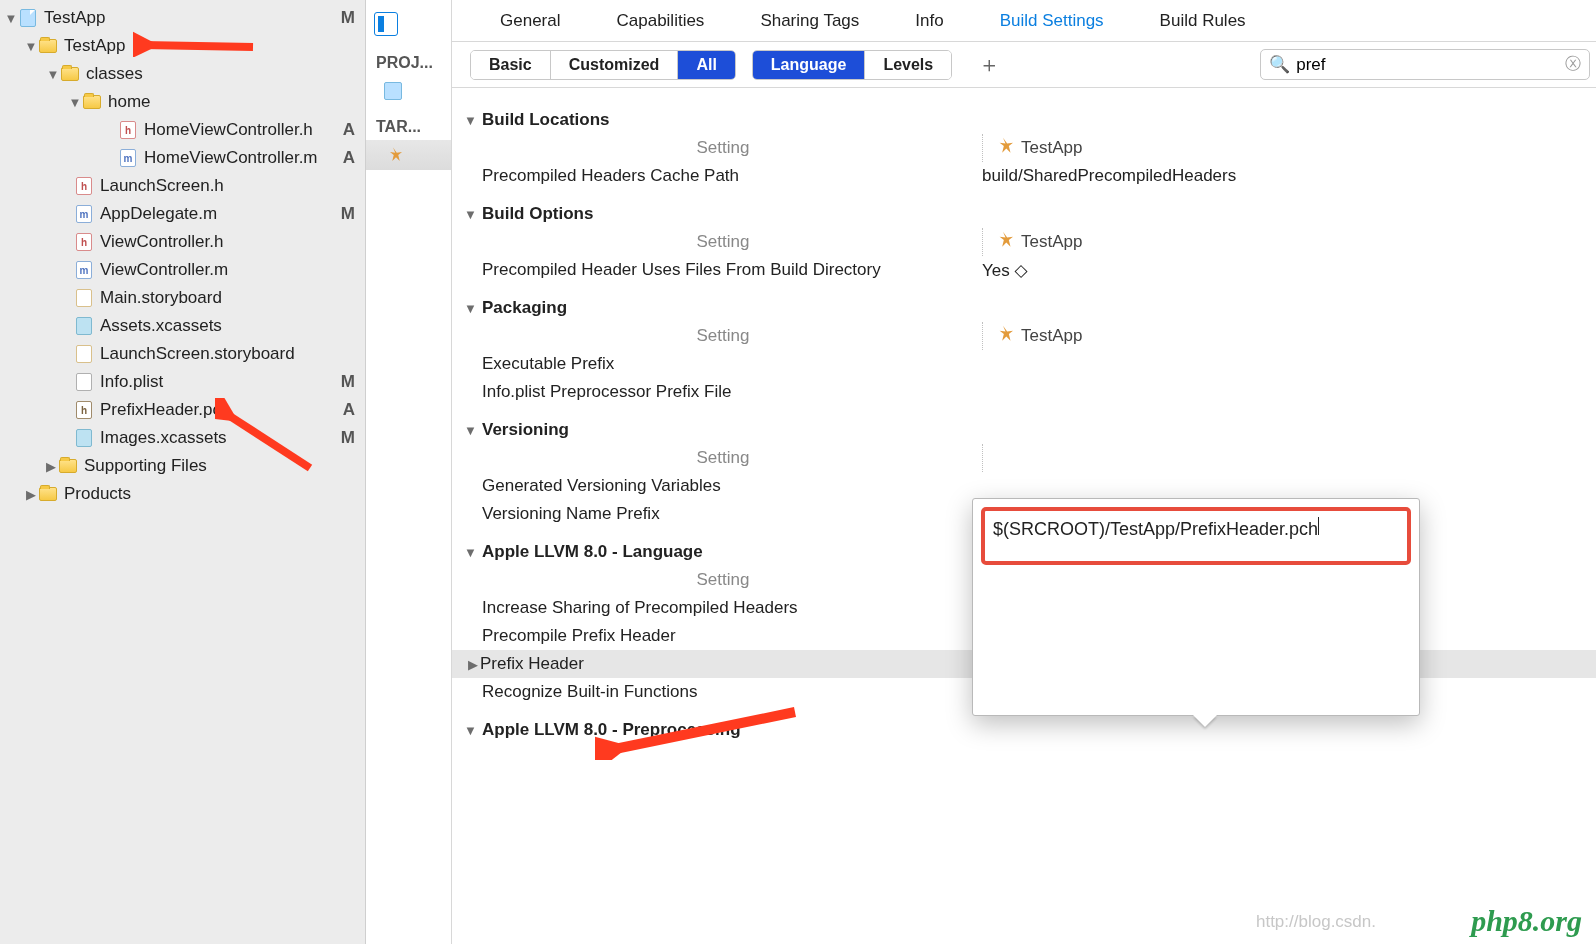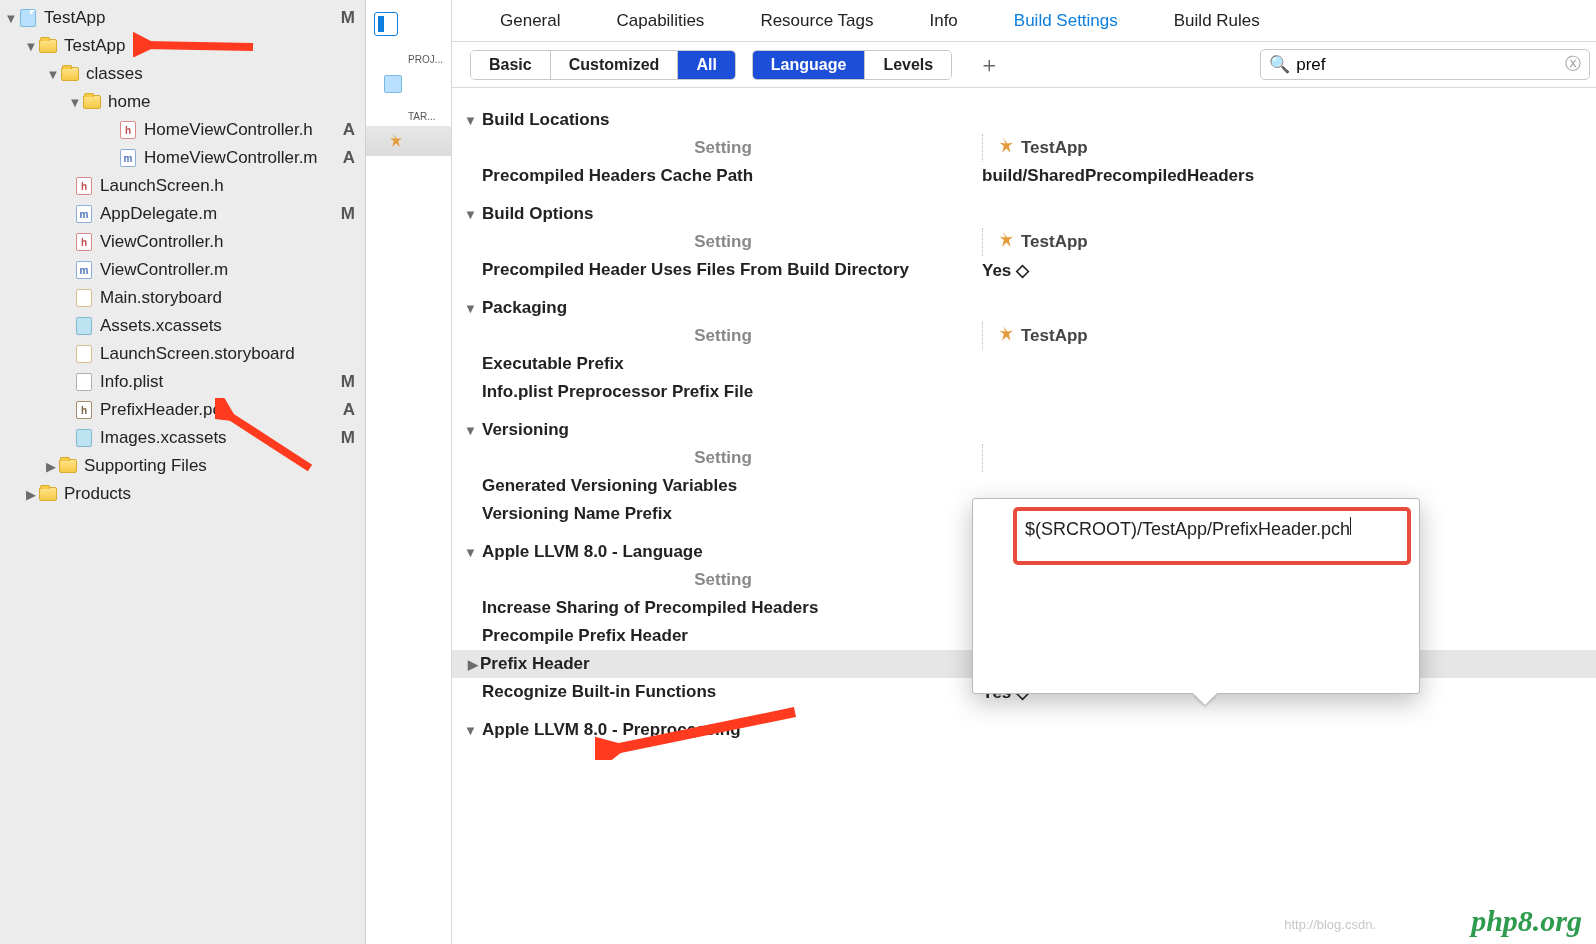--- a/index.html
+++ b/index.html
@@ -80,23 +80,22 @@
   .tree-label { white-space: nowrap; }
 
   
   .proj-col {
     width: 86px;
     border-right: 1px solid #d8d8d8;
     background: #fff;
     padding-top:12px;
   }
   .proj-col .hdr {
-    font-size:10px; color:#555; font-weight:400;
+    font-size:16px; color:#555; font-weight:700;
     padding:10px 8px 4px 10px;
-    margin-left:32px;
   }
   .proj-col .ptitem {
     display:flex; align-items:center; height:30px;
     padding-left:18px; margin-bottom:2px;
   }
   .proj-col .ptitem.sel {
     background: linear-gradient(#e7e7e7,#dcdcdc);
   }
   .outline-icon {
     width: 24px; height: 24px; border:1px solid #0b7fe0;
@@ -147,21 +146,21 @@
 
   .settings-scroll { flex:1; overflow:auto; padding:8px 0 60px 0;}
   .section { margin:10px 0 4px 0; }
   .section-hdr {
     display:flex; align-items:center; padding:4px 0 4px 12px;
     font-weight:700;
   }
   .section-hdr .disc { width:14px; color:#6d6d6d; font-size:13px; margin-right:4px;}
   .row {
     display:flex; align-items:center;
-    height:28px; padding-left:12px;font-weight:bold;
+    height:28px; padding-left:12px;
   }
   .row.selected { background:#e6e6e6; }
   .setting-col { flex:0 0 518px; display:flex; align-items:center;}
   .val-col { flex:1; display:flex; align-items:center; gap:8px;}
   .setting-label { padding-left:18px; }
   .col-title {
     flex:0 0 518px; text-align:center; color:#888;
   }
   .target-title { display:flex; align-items:center; gap:8px; color:#444;}
   .app-icon svg { width:20px; height:20px;}
@@ -169,44 +168,44 @@
 
   
   .arrow {
     position:absolute; z-index:5;
   }
   .arrow svg { display:block; }
 
   
   .popup {
     position:absolute; left:972px; top:498px;
-    width:448px; height:196px;
+    width:448px; height:218px;
     background:#fff; border:1px solid #b9b9b9;
     box-shadow:0 8px 26px rgba(0,0,0,0.25);
-    border-radius:3px; z-index:6;padding-left:32px;
+    border-radius:3px; z-index:6;
   }
   .popup-inner {
     margin:8px; border:4px solid #e74c3c; border-radius:5px;
     height:58px; padding:6px 8px; font-size:18px;
   }
   .popup-tail {
     position:absolute; bottom:-12px; left:220px;
     width:0;height:0; border-left:12px solid transparent;
     border-right:12px solid transparent; border-top:12px solid #fff;
     filter: drop-shadow(0 2px 1px rgba(0,0,0,0.2));
   }
 
   .watermark {
     position:absolute; right:14px; bottom:6px;
     font-family: Georgia, serif; font-style:italic;
     color:#2e9b4f; font-size:30px; font-weight:600;
   }
   .watermark2 {
     position:absolute; right:220px; bottom:12px;
-    color:#c7c7c7; font-size:13px;
+    color:#c7c7c7; font-size:17px;
   }
 </style>
 </head>
 <body>
 
 <div class="app">
 
   <div class="sidebar">
     <div class="tree-row">
       <span class="disclosure">▼</span>
@@ -361,21 +360,21 @@
             <path fill="#e39b3b" d="M12 2l3 7-7-1 5 4-2 8 5-5 5 5-2-8 5-4-7 1z"></path>
           </svg>
       </span>
     </div>
   </div>
 
   <div class="main">
     <div class="tabbar">
       <div class="tab">General</div>
       <div class="tab">Capabilities</div>
-      <div class="tab">Resource Tags</div>
+      <div class="tab">Sharing Tags</div>
       <div class="tab">Info</div>
       <div class="tab active">Build Settings</div>
       <div class="tab">Build Rules</div>
     </div>
 
     <div class="filterbar">
       <div class="seg">
         <div class="segbtn">Basic</div>
         <div class="segbtn">Customized</div>
         <div class="segbtn active">All</div>

